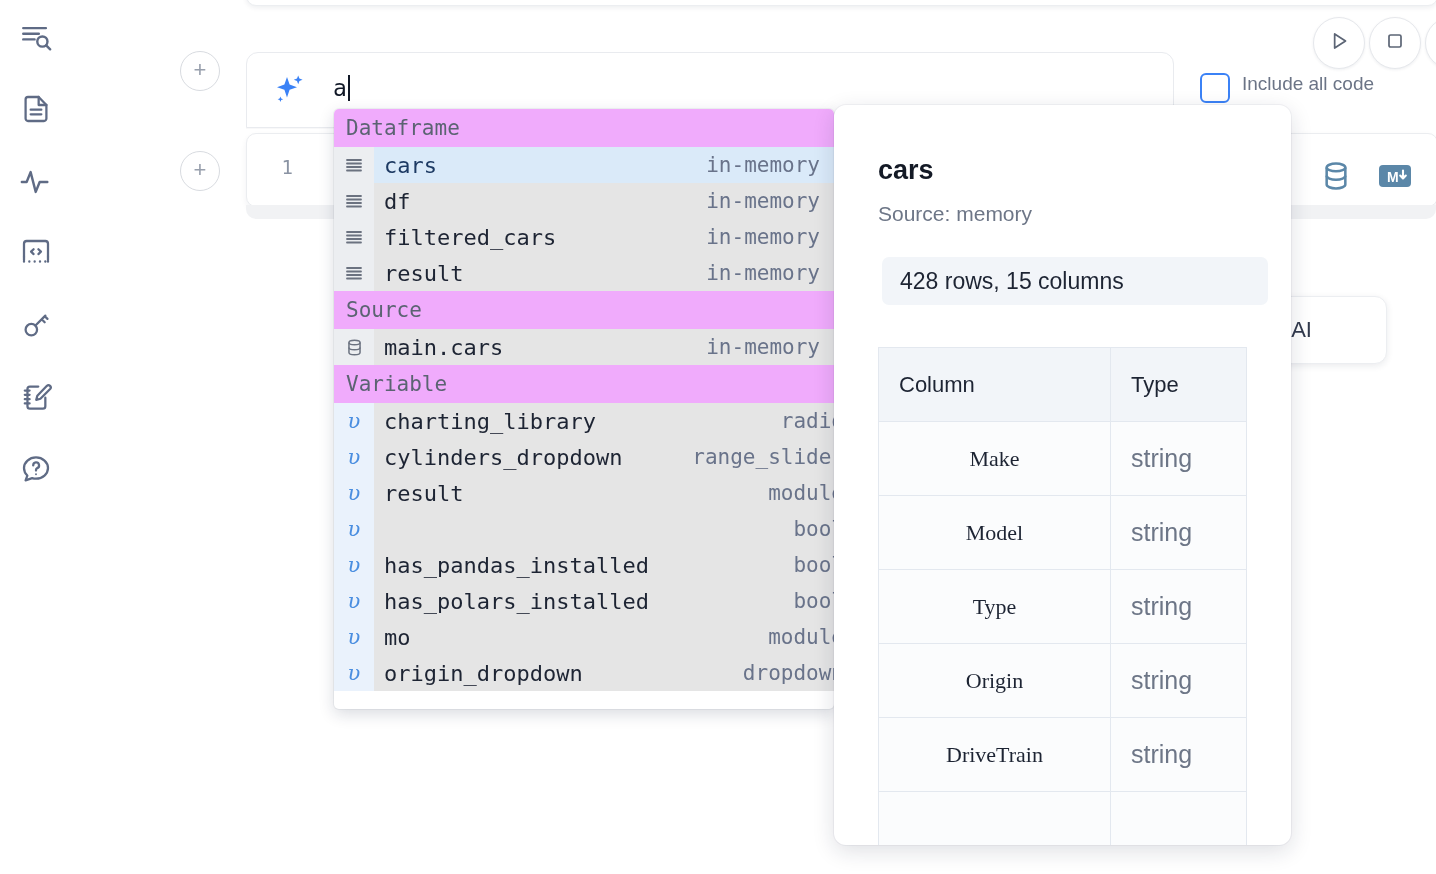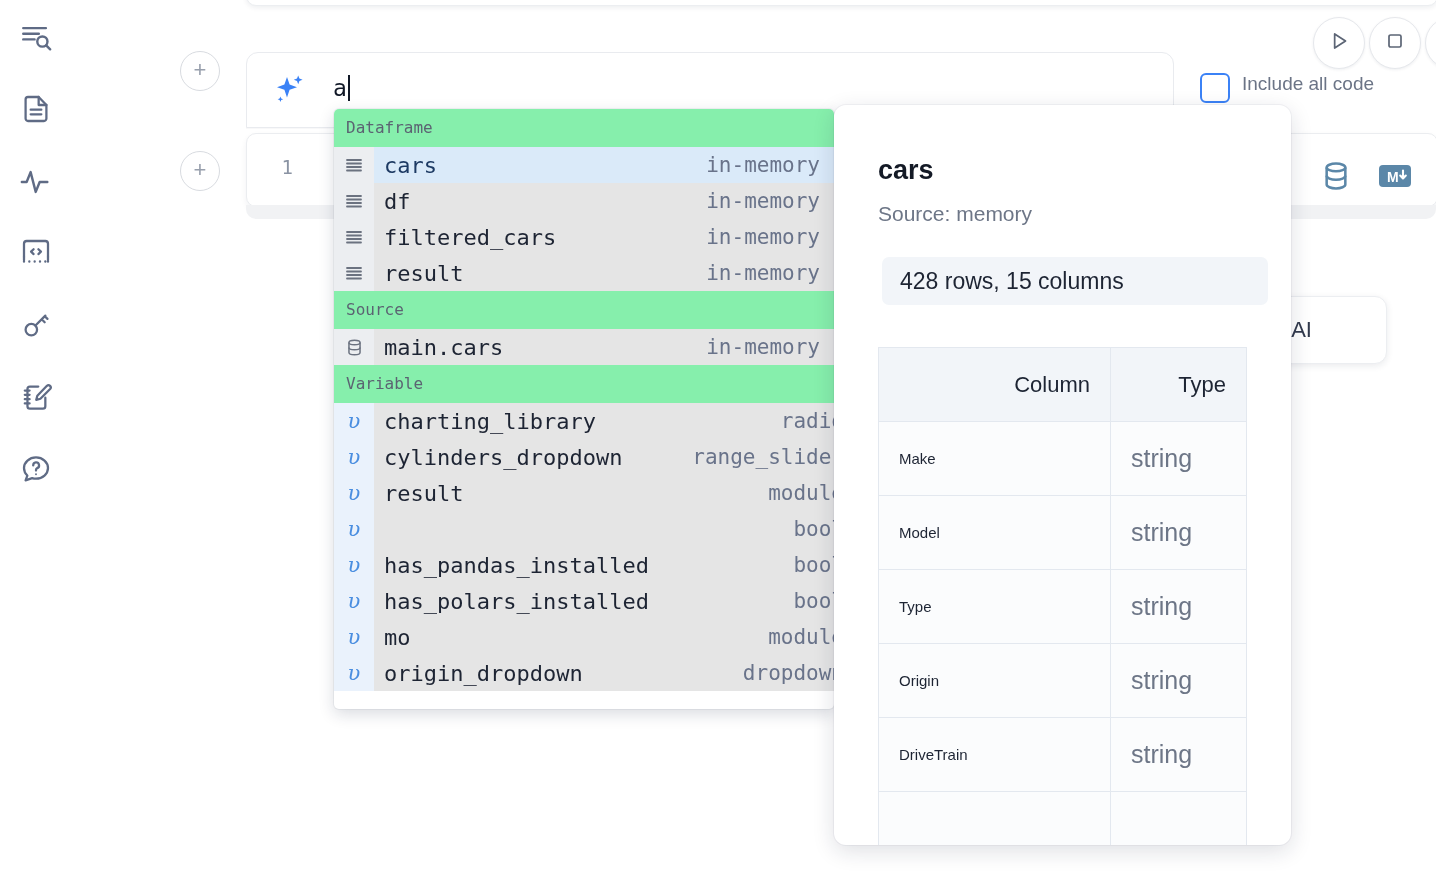--- a/index.html
+++ b/index.html
@@ -105,21 +105,21 @@
   
   .ac-panel {
     position: absolute; left: 334px; top: 109px; width: 500px; height: 600px;
     background: #ffffff; border-radius: 5px;
     box-shadow: 0 5px 16px rgba(20,30,60,0.16), 0 0 0 1px rgba(20,30,60,0.05);
     overflow: hidden; z-index: 20;
     font-family: "DejaVu Sans Mono", monospace;
   }
   .ac-group {
     height: 38px; line-height: 38px; padding-left: 12px;
-    background: #86efac; color: #5b6372; font-size: 16px;
+    background: #f0abfc; color: #5b6372; font-size: 21px;
   }
   .ac-row {
     position: relative; height: 36px; display: flex; align-items: center;
     background: #e5e5e5; cursor: pointer;
   }
   .ac-row.sel { background: #daeaf9; }
   .ac-row .gutter {
     width: 40px; height: 36px; flex: none;
     display: flex; align-items: center; justify-content: center;
     background: #eceef1; color: #6b7280;
@@ -156,24 +156,24 @@
     display: flex; align-items: center; padding-left: 18px;
     font-size: 23px; color: #1d2433; text-align: center;
   }
   .dt-table {
     position: absolute; left: 44px; top: 242px; width: 368px;
     border-collapse: collapse; table-layout: fixed;
   }
   .dt-table th, .dt-table td {
     border: 1px solid #e3e8ef; height: 73px; padding: 0 20px; text-align: left;
   }
-  .dt-table th { background: #f2f5f9; font-weight: 400; font-size: 22px; color: #1d2433; text-align: right; }
+  .dt-table th { background: #f2f5f9; font-weight: 400; font-size: 22px; color: #1d2433; }
   .dt-table td.col {
-    background: #fbfcfd; font-family: Liberation Sans, sans-serif;
-    font-size: 15px; color: #1d2433;
+    background: #fbfcfd; font-family: Liberation Serif, serif;
+    font-size: 22px; color: #1d2433; text-align: center;
   }
   .dt-table td.ty {
     background: #fbfcfd; font-size: 25px; color: #6d7687;
   }
   .dt-table col.c1 { width: 232px; }
   .dt-table col.c2 { width: 136px; }
 </style>
 </head>
 <body>
 

